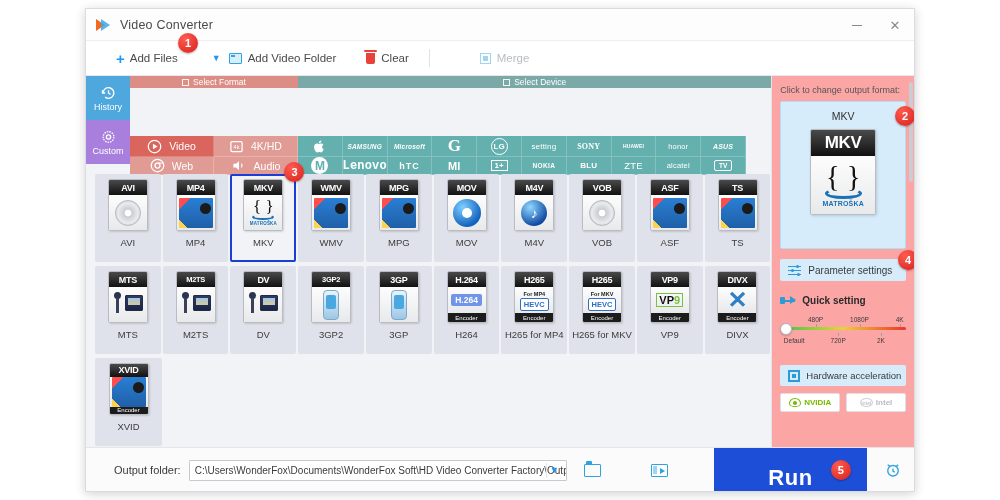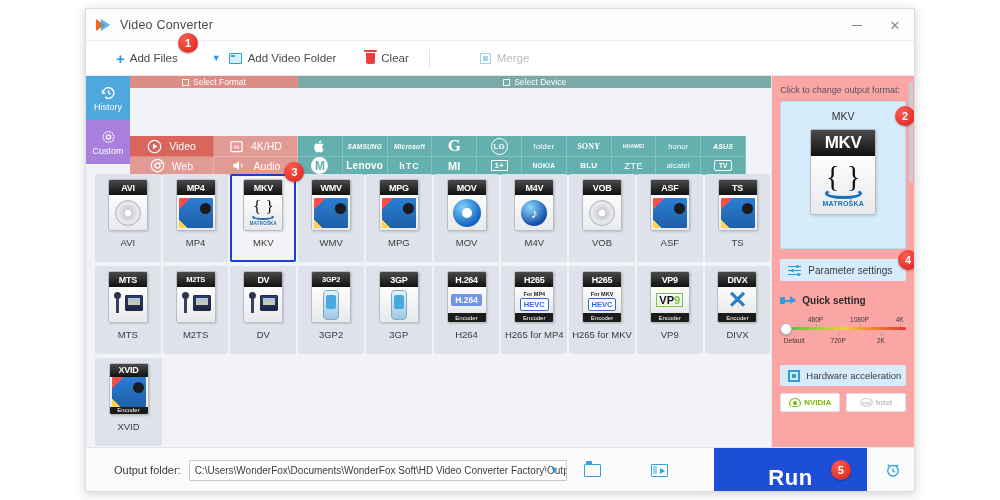--- a/index.html
+++ b/index.html
@@ -357,21 +357,21 @@
               <div class="cell dev">
                 <span class="brand" style="font-size:6.5px;font-style:italic;">Microsoft</span>
               </div>
               <div class="cell dev">
                 <span style="font-size:17px;font-weight:bold;font-family:'Liberation Serif',serif">G</span>
               </div>
               <div class="cell dev">
                 <span style="width:17px;height:17px;border:1.5px solid #fff;border-radius:50%;display:flex;align-items:center;justify-content:center;font-size:8px;">LG</span>
               </div>
               <div class="cell dev">
-                <span class="brand" style="font-size:8px;font-weight:normal;">folder</span>
+                <span class="brand" style="font-size:8px;font-weight:normal;">setting</span>
               </div>
               <div class="cell dev">
                 <span class="brand" style="font-size:8px;font-family:'Liberation Serif',serif">SONY</span>
               </div>
               <div class="cell dev">
                 <span class="brand" style="font-size:5px;">HUAWEI</span>
               </div>
               <div class="cell dev">
                 <span class="brand" style="font-size:7.5px;font-weight:normal;">honor</span>
               </div>
@@ -393,21 +393,21 @@
                 <svg width="16" height="15" viewBox="0 0 24 24">
                   <polygon points="3,9 7,9 12,5 12,19 7,15 3,15" fill="#fff"></polygon>
                   <path d="M15.5 9a4 4 0 0 1 0 6" fill="none" stroke="#fff" stroke-width="1.8"></path>
                 </svg>
                 <span class="lbl">Audio</span>
               </div>
               <div class="cell dev">
                 <span style="width:17px;height:17px;border-radius:50%;background:#fff;color:#63b0ae;display:flex;align-items:center;justify-content:center;font-size:12px;font-weight:bold;">M</span>
               </div>
               <div class="cell dev">
-                <span class="brand" style="font-size:10px;">Lenovo</span>
+                <span class="brand" style="font-size:12px;font-family:Liberation Mono, monospace;">Lenovo</span>
               </div>
               <div class="cell dev">
                 <span class="brand" style="font-size:9px;font-weight:bold;letter-spacing:1px;">hTC</span>
               </div>
               <div class="cell dev">
                 <span class="brand" style="font-size:11px;">MI</span>
               </div>
               <div class="cell dev">
                 <span style="border:1.4px solid #fff;padding:0 3px;font-size:8px;">1+</span>
               </div>

